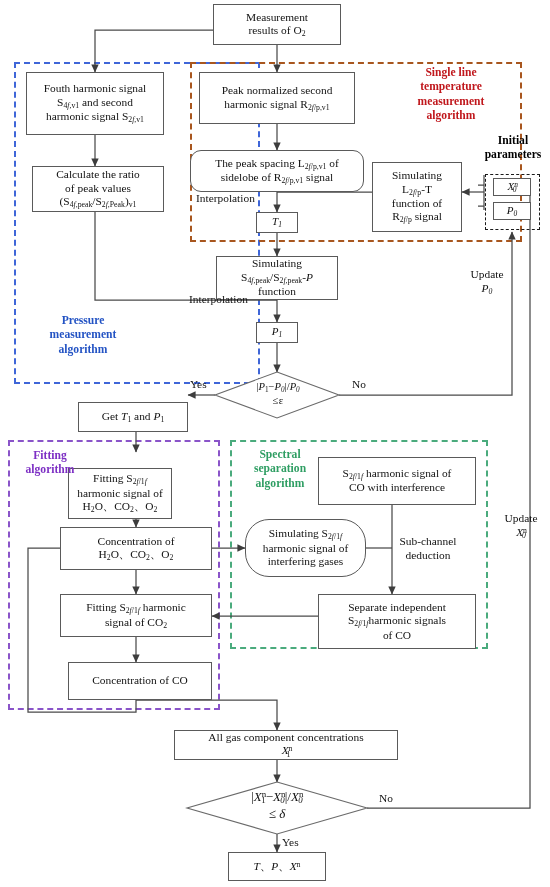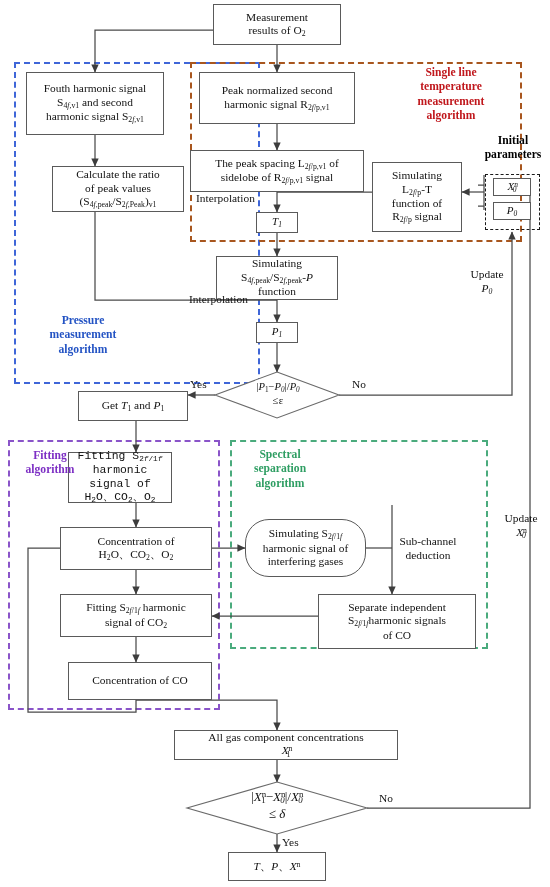--- a/index.html
+++ b/index.html
@@ -121,68 +121,71 @@
   </svg>
 
   <div class="box" style="left:213px;top:4px;width:128px;height:41px;">
     <span>Measurement<br>results of O<sub>2</sub></span>
   </div>
 
   <div class="box" style="left:26px;top:72px;width:138px;height:63px;">
     <span>Fouth harmonic signal<br>S<sub>4<i>f</i>,v1</sub> and second<br>harmonic signal S<sub>2<i>f</i>,v1</sub></span>
   </div>
 
-  <div class="box" style="left:32px;top:166px;width:132px;height:46px;margin-left:20px;">
+  <div class="box" style="left:32px;top:166px;width:132px;height:46px;">
     <span>Calculate the ratio<br>of peak values<br>(S<sub>4<i>f</i>,peak</sub>/S<sub>2<i>f</i>,Peak</sub>)<sub>v1</sub></span>
   </div>
 
   <div class="box" style="left:199px;top:72px;width:156px;height:52px;">
     <span>Peak normalized second<br>harmonic signal R<sub>2<i>f</i>/p,v1</sub></span>
   </div>
 
-  <div class="box" style="left:190px;top:150px;width:174px;height:42px;">
+  <div class="box" style="left:190px;top:150px;width:174px;height:42px;border-radius:11px;">
     <span>The peak spacing L<sub>2<i>f</i>/p,v1</sub> of<br>sidelobe of R<sub>2<i>f</i>/p,v1</sub> signal</span>
   </div>
 
   <div class="box" style="left:372px;top:162px;width:90px;height:70px;">
     <span>Simulating<br>L<sub>2<i>f</i>/p</sub>-T<br>function of<br>R<sub>2<i>f</i>/p</sub> signal</span>
   </div>
 
   <div class="tiny" style="left:256px;top:212px;width:42px;height:21px;">
     <span><i>T</i><sub>1</sub></span>
   </div>
 
   <div class="box" style="left:216px;top:256px;width:122px;height:44px;">
     <span>Simulating<br>S<sub>4<i>f</i>,peak</sub>/S<sub>2<i>f</i>,peak</sub>-<i>P</i><br>function</span>
   </div>
 
   <div class="tiny" style="left:256px;top:322px;width:42px;height:21px;text-align:right;">
     <span><i>P</i><sub>1</sub></span>
   </div>
 
-  <div class="box" style="left:78px;top:391px;width:110px;height:30px;">
+  <div class="box" style="left:78px;top:402px;width:110px;height:30px;">
     <span>Get <i>T</i><sub>1</sub> and <i>P</i><sub>1</sub></span>
   </div>
 
-  <div class="box" style="left:68px;top:452px;width:104px;height:51px;font-family:Liberation Mono, monospace;">
+  <div class="box" style="left:68px;top:468px;width:104px;height:51px;">
     <span>Fitting S<sub>2<i>f</i>/1<i>f</i></sub><br>harmonic signal of<br>H<sub>2</sub>O、CO<sub>2</sub>、O<sub>2</sub></span>
   </div>
 
   <div class="box" style="left:60px;top:527px;width:152px;height:43px;">
     <span>Concentration of<br>H<sub>2</sub>O、CO<sub>2</sub>、O<sub>2</sub></span>
   </div>
 
   <div class="box" style="left:60px;top:594px;width:152px;height:43px;">
     <span>Fitting S<sub>2<i>f</i>/1<i>f</i></sub> harmonic<br>signal of CO<sub>2</sub></span>
   </div>
 
   <div class="box" style="left:68px;top:662px;width:144px;height:38px;">
     <span>Concentration of CO</span>
   </div>
 
+  <div class="box" style="left:318px;top:457px;width:158px;height:48px;">
+    <span>S<sub>2<i>f</i>/1<i>f</i></sub> harmonic signal of<br>CO with interference</span>
+  </div>
 
   <div class="box" style="left:245px;top:519px;width:121px;height:58px;border-radius:24px;">
     <span>Simulating S<sub>2<i>f</i>/1<i>f</i></sub><br>harmonic signal of<br>interfering gases</span>
   </div>
 
   <div class="box" style="left:318px;top:594px;width:158px;height:55px;">
     <span>Separate independent<br>S<sub>2<i>f</i>/1<i>f</i></sub>harmonic signals<br>of CO</span>
   </div>
 
   <div class="box" style="left:155px;top:730px;width:224px;height:30px;margin-left:19px;">

